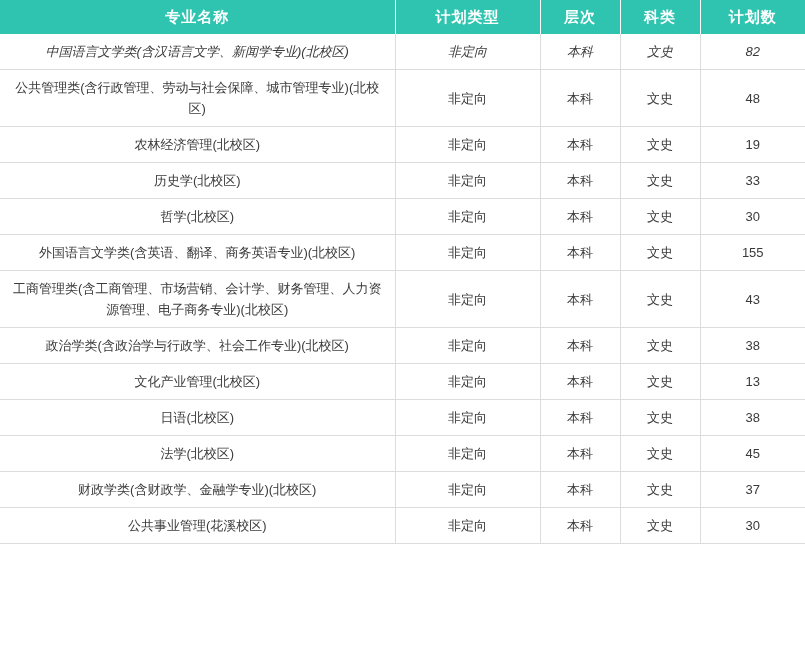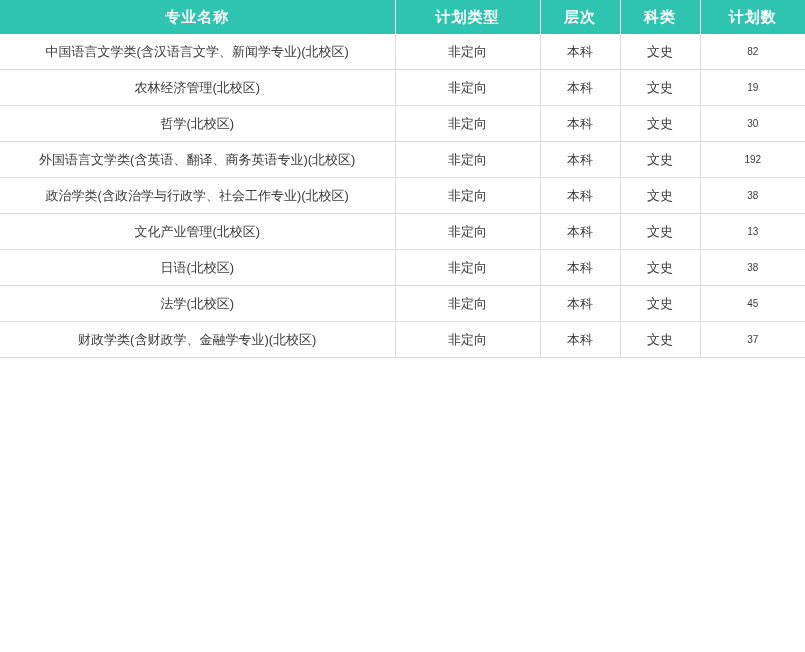--- a/index.html
+++ b/index.html
@@ -49,23 +49,23 @@
     color: #3a3a3a;
     font-size: 13px;
   }
   tbody td:first-child { border-left: none; }
   tbody td:last-child { border-right: none; }
 
   tbody td.major {
     text-align: center;
   }
   tbody td.num {
-    font-size: 10px;
+    font-size: 13px;
   }
-  tbody tr:first-child td { border-top: none; }
+  tbody tr:first-child td { border-top: none; font-style: italic; }
 </style>
 </head>
 <body>
 
 <table class="plan-table">
   <colgroup>
     <col class="c-major">
     <col class="c-type">
     <col class="c-level">
     <col class="c-subj">
@@ -82,39 +82,60 @@
   </thead>
   <tbody>
     <tr>
       <td class="major">中国语言文学类(含汉语言文学、新闻学专业)(北校区)</td>
       <td>非定向</td>
       <td>本科</td>
       <td>文史</td>
       <td class="num">82</td>
     </tr>
     <tr>
+      <td class="major">公共管理类(含行政管理、劳动与社会保障、城市管理专业)(北校区)</td>
+      <td>非定向</td>
+      <td>本科</td>
+      <td>文史</td>
+      <td class="num">48</td>
+    </tr>
+    <tr>
       <td class="major">农林经济管理(北校区)</td>
       <td>非定向</td>
       <td>本科</td>
       <td>文史</td>
       <td class="num">19</td>
+    </tr>
+    <tr>
+      <td class="major">历史学(北校区)</td>
+      <td>非定向</td>
+      <td>本科</td>
+      <td>文史</td>
+      <td class="num">33</td>
     </tr>
     <tr>
       <td class="major">哲学(北校区)</td>
       <td>非定向</td>
       <td>本科</td>
       <td>文史</td>
       <td class="num">30</td>
     </tr>
     <tr>
       <td class="major">外国语言文学类(含英语、翻译、商务英语专业)(北校区)</td>
       <td>非定向</td>
       <td>本科</td>
       <td>文史</td>
-      <td class="num">192</td>
+      <td class="num">155</td>
+    </tr>
+    <tr>
+      <td class="major">工商管理类(含工商管理、市场营销、会计学、财务管理、人力资源管理、电子商务专业)(北校区)</td>
+      <td>非定向</td>
+      <td>本科</td>
+      <td>文史</td>
+      <td class="num">43</td>
     </tr>
     <tr>
       <td class="major">政治学类(含政治学与行政学、社会工作专业)(北校区)</td>
       <td>非定向</td>
       <td>本科</td>
       <td>文史</td>
       <td class="num">38</td>
     </tr>
     <tr>
       <td class="major">文化产业管理(北校区)</td>
@@ -137,14 +158,21 @@
       <td>文史</td>
       <td class="num">45</td>
     </tr>
     <tr>
       <td class="major">财政学类(含财政学、金融学专业)(北校区)</td>
       <td>非定向</td>
       <td>本科</td>
       <td>文史</td>
       <td class="num">37</td>
     </tr>
+    <tr>
+      <td class="major">公共事业管理(花溪校区)</td>
+      <td>非定向</td>
+      <td>本科</td>
+      <td>文史</td>
+      <td class="num">30</td>
+    </tr>
   </tbody>
 </table>
 
 </body></html>

